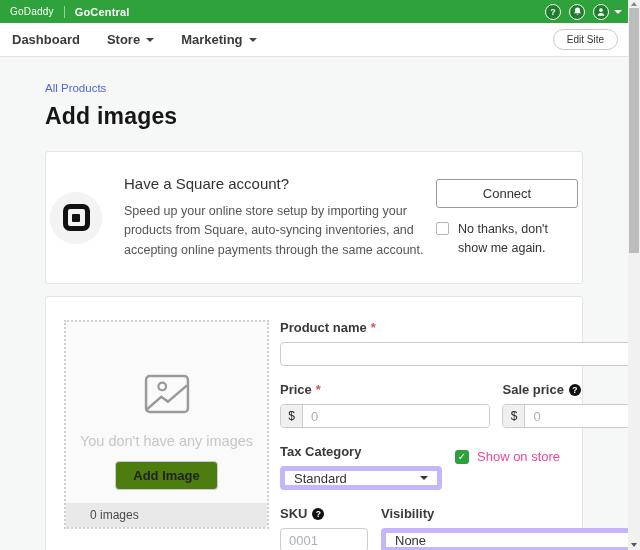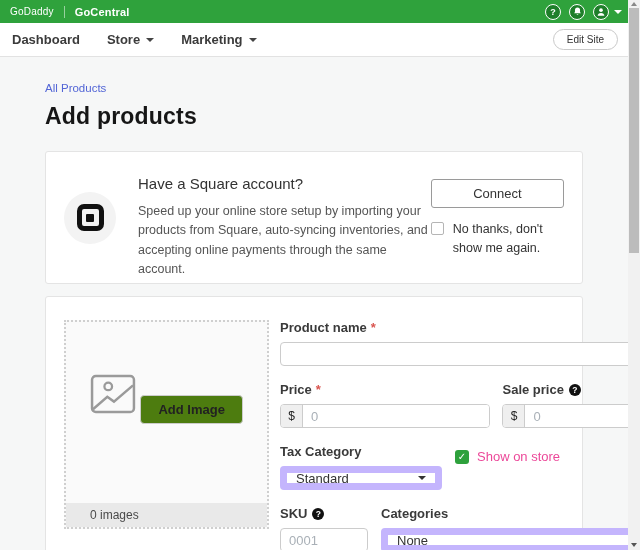--- a/index.html
+++ b/index.html
@@ -114,21 +114,21 @@
 
   .card {
     background: #fff;
     border: 1px solid #e4e4e4;
     border-radius: 3px;
   }
 
   
   .square-card {
     margin-top: 21px;
-    padding: 20px 18px;
+    padding: 20px 4px;
     display: flex;
     height: 133px;
   }
   .square-logo-circle {
     width: 52px; height: 52px;
     background: #f3f3f3;
     border-radius: 50%;
     flex: 0 0 52px;
     align-self: center;
     display: flex; align-items: center; justify-content: center;
@@ -272,21 +272,21 @@
     flex: 1; min-width: 0;
     padding: 0 8px;
     font-size: 13px;
     font-family: inherit;
     color: #333;
   }
   .money-input input::placeholder { color: #a9b0b7; opacity: 1; }
 
   .select-box {
     height: 24px;
-    border: 7px solid #c4b5fd;
+    border: 5px solid #c4b5fd;
     border-radius: 4px;
     background: #fff;
     display: flex;
     align-items: center;
     justify-content: space-between;
     padding: 4px 9px;
     font-size: 13px;
     color: #333;
     cursor: pointer;
   }
@@ -377,21 +377,21 @@
   <span class="nav-item">
     <span>Marketing</span>
     <span class="caret-down-dark"></span>
   </span>
   <button class="edit-site-btn">Edit Site</button>
 </div>
 
 <div class="content">
 
   <a class="breadcrumb-link">All Products</a>
-  <h1 class="page-title">Add products</h1>
+  <h1 class="page-title">Add images</h1>
 
   
   <div class="card square-card">
     <div class="square-logo-circle">
       <div class="square-logo">
           <div class="square-logo-inner"></div>
         </div>
     </div>
     <div class="square-text-col">
       <div class="square-heading">Have a Square account?</div>
@@ -409,20 +409,21 @@
   
   <div class="card form-card">
 
     <div class="image-panel">
       <div class="image-panel-inner">
         <svg width="46" height="40" viewBox="0 0 48 42" aria-hidden="true">
           <rect x="2" y="2" width="44" height="38" rx="4" fill="none" stroke="#9a9a9a" stroke-width="2.6"></rect>
           <circle cx="19" cy="13" r="4" fill="none" stroke="#9a9a9a" stroke-width="2.4"></circle>
           <path d="M3 37 L18 24 L25 29 L45 12" fill="none" stroke="#9a9a9a" stroke-width="2.6"></path>
         </svg>
+        <div class="no-images-text">You don't have any images</div>
         <button class="add-image-btn">Add Image</button>
       </div>
       <div class="image-count-strip">0 images</div>
     </div>
 
     <div class="fields-panel">
 
       <div class="field-label">
         <span>Product name</span>
         <span class="required-mark">*</span>
@@ -473,21 +474,21 @@
       <div class="field-row" style="justify-content:flex-start;">
         <div class="sku-col">
           <div class="field-label">
             <span>SKU</span>
             <span class="help-icon">?</span>
           </div>
           <input class="text-input" type="text" placeholder="0001" style="">
         </div>
         <div class="cat-col">
           <div class="field-label">
-            <span>Categories</span>
+            <span>Visibility</span>
           </div>
           <div class="select-box">
             <span>None</span>
 
           </div>
         </div>
       </div>
 
       
 

